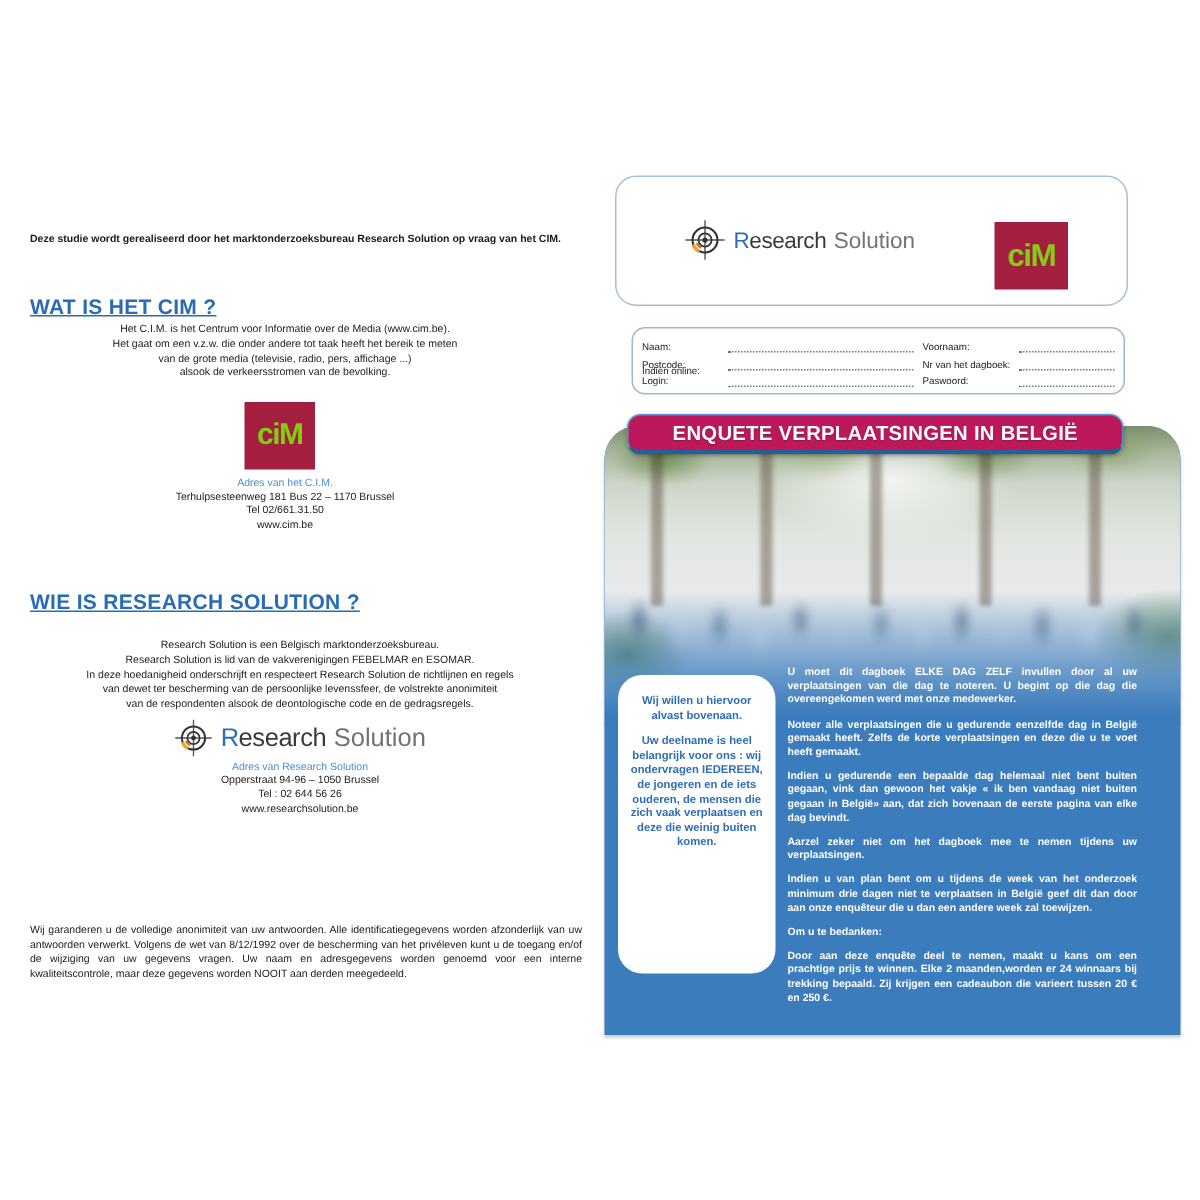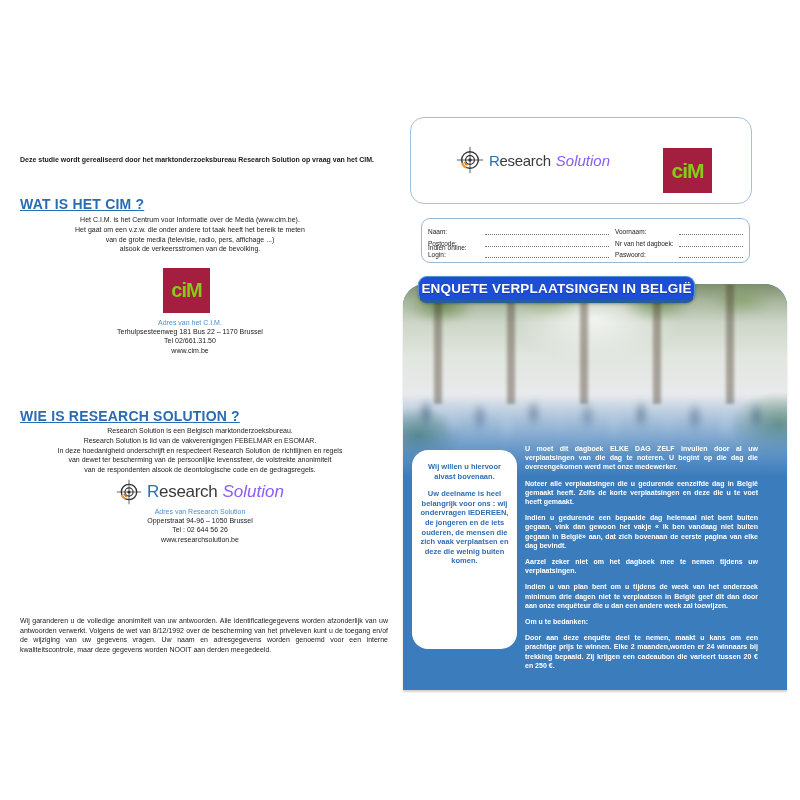--- a/index.html
+++ b/index.html
@@ -3,52 +3,52 @@
 <meta charset="utf-8">
 <style>
   html,body{margin:0;padding:0;}
   body{width:800px;height:800px;background:#fff;font-family:"Liberation Sans",sans-serif;color:#1a1a1a;position:relative;overflow:hidden;}
   .abs{position:absolute;}
 
   
   .lp-intro{left:20px;top:155px;width:362px;font-size:7px;font-weight:bold;line-height:9px;}
   .lp-h{color:#2a6cb4;font-weight:bold;font-size:14px;text-decoration:underline;text-align:left;letter-spacing:.2px;}
   .lp-h1{left:20px;top:196px;width:340px;}
-  .lp-h2{left:20px;top:408px;width:360px;}
+  .lp-h2{left:20px;top:393px;width:360px;}
   .lp-para{font-size:7px;line-height:9.8px;text-align:center;color:#222;}
   .lp-para1{left:20px;top:215px;width:340px;}
   .lp-para2{left:20px;top:426px;width:360px;}
   .cim-logo{background:#a41e3f;color:#84cc16;display:flex;align-items:center;justify-content:center;font-weight:bold;}
   .cim-logo-left{left:163px;top:268px;width:47px;height:45px;font-size:20px;letter-spacing:-1px;}
   .addr{font-size:7px;line-height:9.2px;text-align:center;color:#222;}
   .addr-title{color:#4a90d0;}
   .addr-cim{left:20px;top:318px;width:340px;}
   .addr-rs{left:20px;top:507px;width:360px;}
   .rs-logo-row{display:flex;align-items:center;justify-content:center;gap:5px;}
   .rs-logo-left{left:20px;top:477px;width:360px;height:30px;}
   .rs-word{font-size:17px;font-weight:normal;color:#3a3a3a;letter-spacing:-.3px;}
   .rs-word .ini{color:#2e6db4;}
-  .rs-sol{font-size:17px;color:#8b5cf6;font-weight:400;font-style:italic;}
+  .rs-sol{font-size:17px;color:#737373;font-weight:400;}
   .lp-footer{left:20px;top:616px;width:368px;font-size:7px;line-height:9.6px;text-align:justify;color:#222;}
 
   
   .logo-box{left:410px;top:117px;width:340px;height:85px;background:#fff;border:1.5px solid #a3c1dc;border-radius:14px;}
   .logo-box .rs-logo-row{position:absolute;left:45px;top:28px;}
   .rs-word-sm{font-size:15px;}
   .rs-sol-sm{font-size:15px;}
   .cim-logo-right{left:663px;top:148px;width:49px;height:45px;font-size:21px;letter-spacing:-1px;}
 
   .form-box{left:421px;top:218px;width:329px;height:45px;background:#fff;border:1px solid #9ab7d4;border-radius:9px;box-sizing:border-box;padding:5px 6px 4px 6px;display:flex;flex-direction:column;justify-content:space-between;}
   .form-row{display:flex;align-items:flex-end;font-size:6.5px;color:#222;height:11px;}
   .fl1{width:57px;}
   .fl2{width:64px;margin-left:6px;}
   .dots{flex:1;border-bottom:1px dotted #777;height:8px;}
   .dots2{width:64px;border-bottom:1px dotted #777;height:8px;}
 
-  .banner{left:418px;top:276px;width:277px;height:27px;background:#1d4ed8;border:1px solid #5a94cc;border-bottom:3px solid #285e97;border-radius:9px;box-sizing:border-box;display:flex;align-items:center;justify-content:center;z-index:6;box-shadow:0 1px 3px rgba(0,0,0,.3);}
+  .banner{left:418px;top:276px;width:331px;height:27px;background:#be185d;border:1px solid #5a94cc;border-bottom:3px solid #285e97;border-radius:9px;box-sizing:border-box;display:flex;align-items:center;justify-content:center;z-index:6;box-shadow:0 1px 3px rgba(0,0,0,.3);}
   .banner span{color:#fff;font-weight:bold;font-size:13.5px;letter-spacing:.2px;text-shadow:0 1px 1px rgba(0,0,0,.25);}
 
   .panel{left:403px;top:284px;width:384px;height:406px;background:#3b7cbd;border-radius:22px 22px 0 0;overflow:hidden;z-index:1;box-shadow:0 2px 2px rgba(0,0,0,.18);}
   .photo{position:absolute;left:0;top:0;width:100%;height:195px;
     background:
       radial-gradient(120px 60px at 50% 18%, rgba(255,255,255,.75), transparent 70%),
       radial-gradient(60px 40px at 4% 78%, rgba(80,125,60,.75), transparent 72%),
       radial-gradient(70px 45px at 98% 72%, rgba(85,130,65,.7), transparent 72%),
       linear-gradient(180deg,#7d8f6e 0%,#a9b79d 9%,#cdd6c8 20%,#e2e6e0 38%,#e8eaec 58%,#cfd9e3 78%,#a8bfd6 100%);}
   .foliage{position:absolute;left:0;top:0;width:100%;height:70px;filter:blur(3px);

